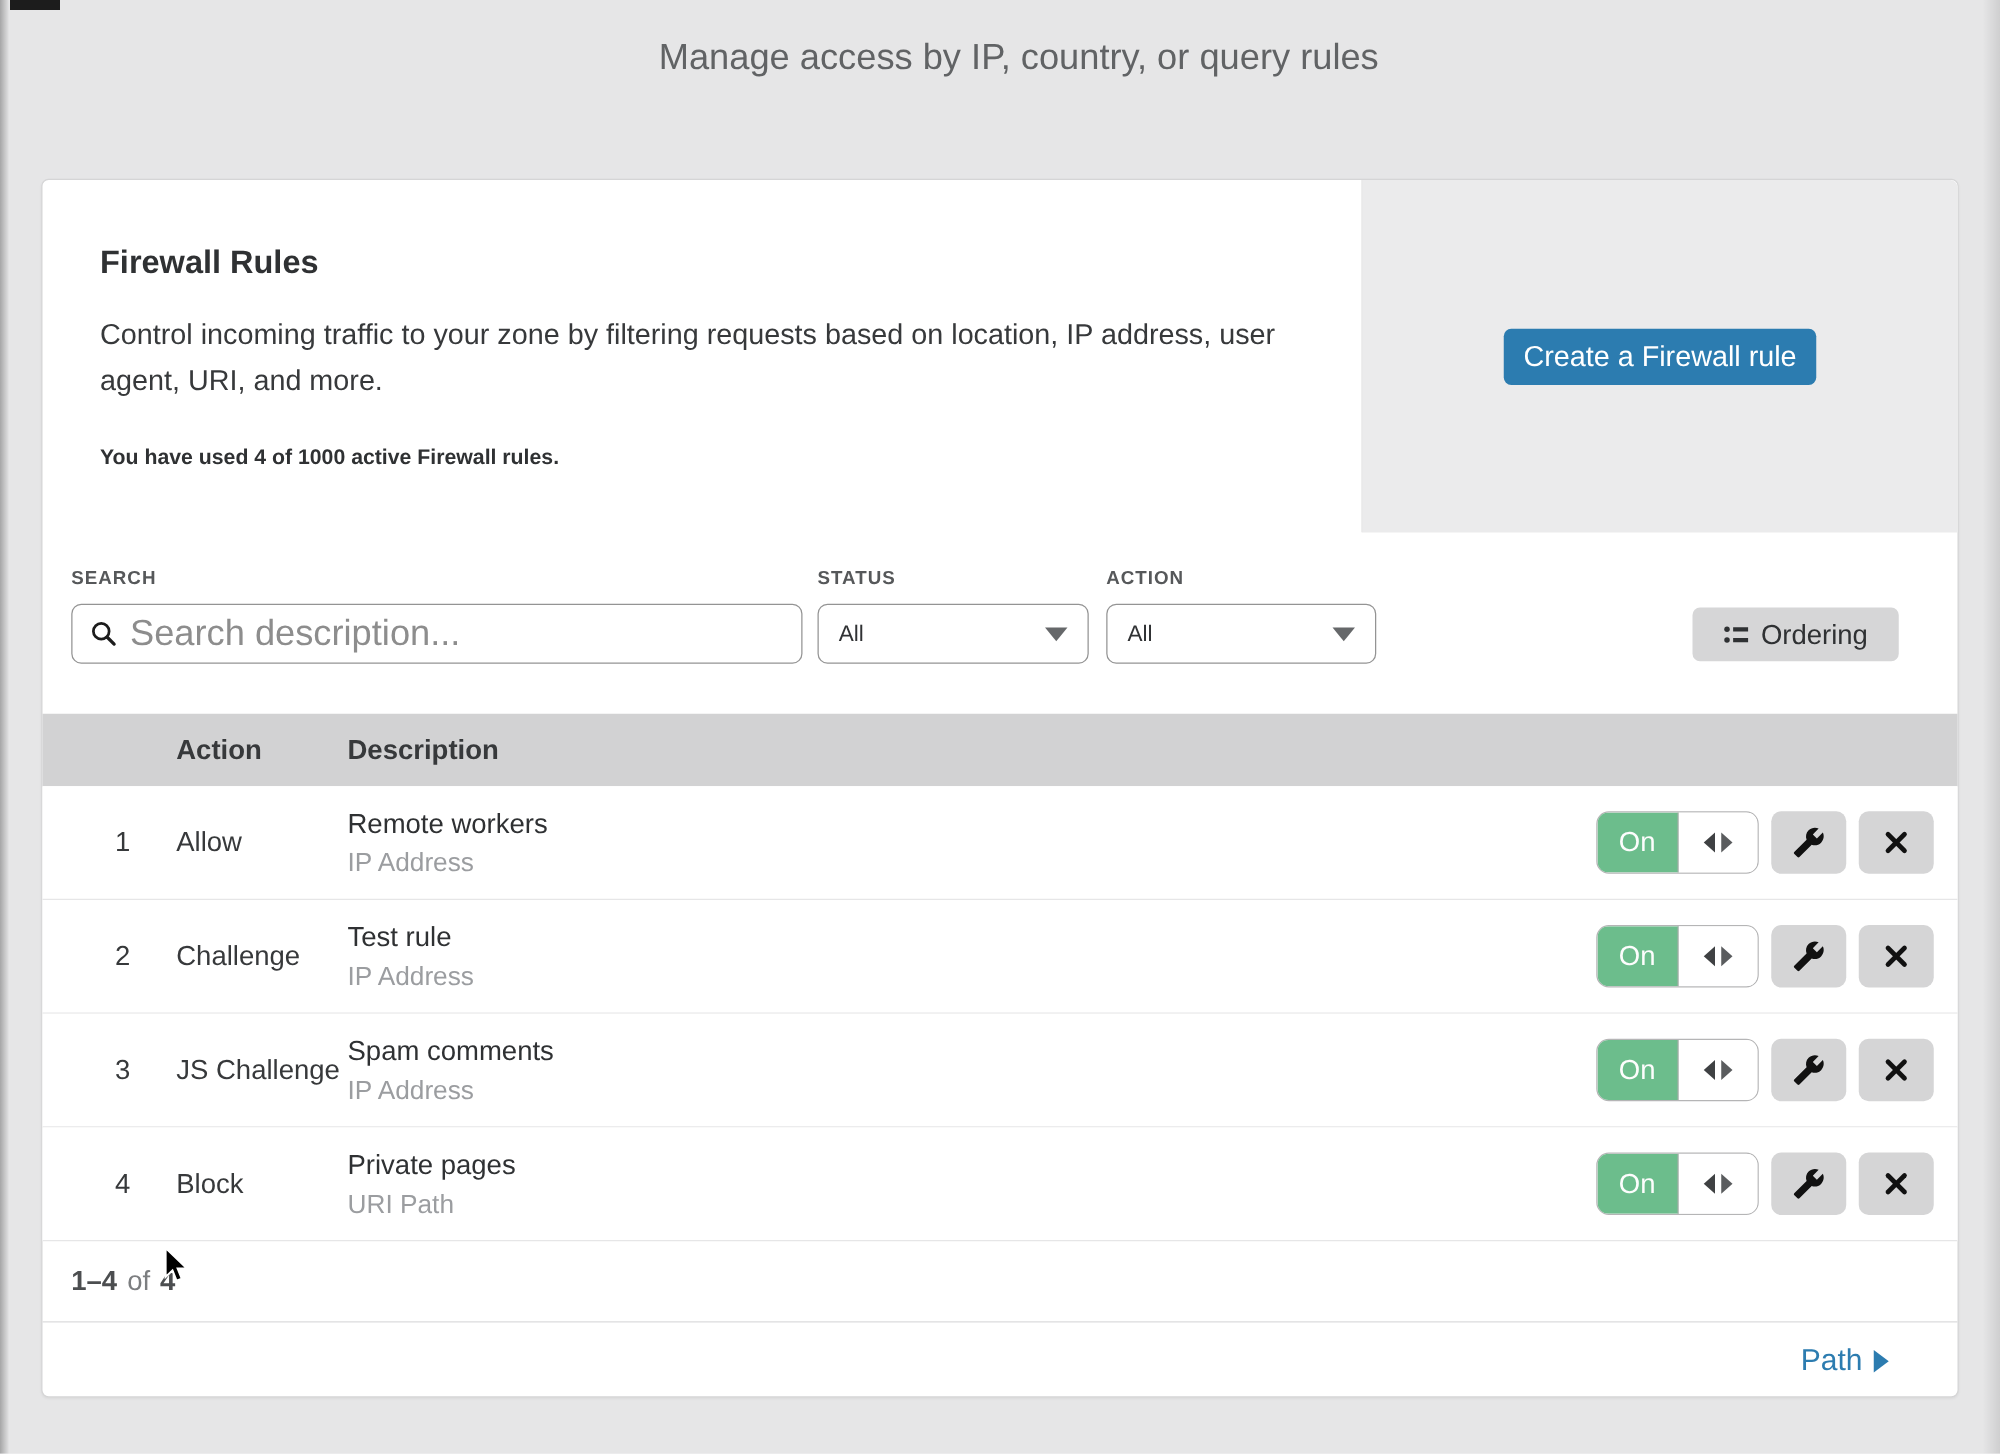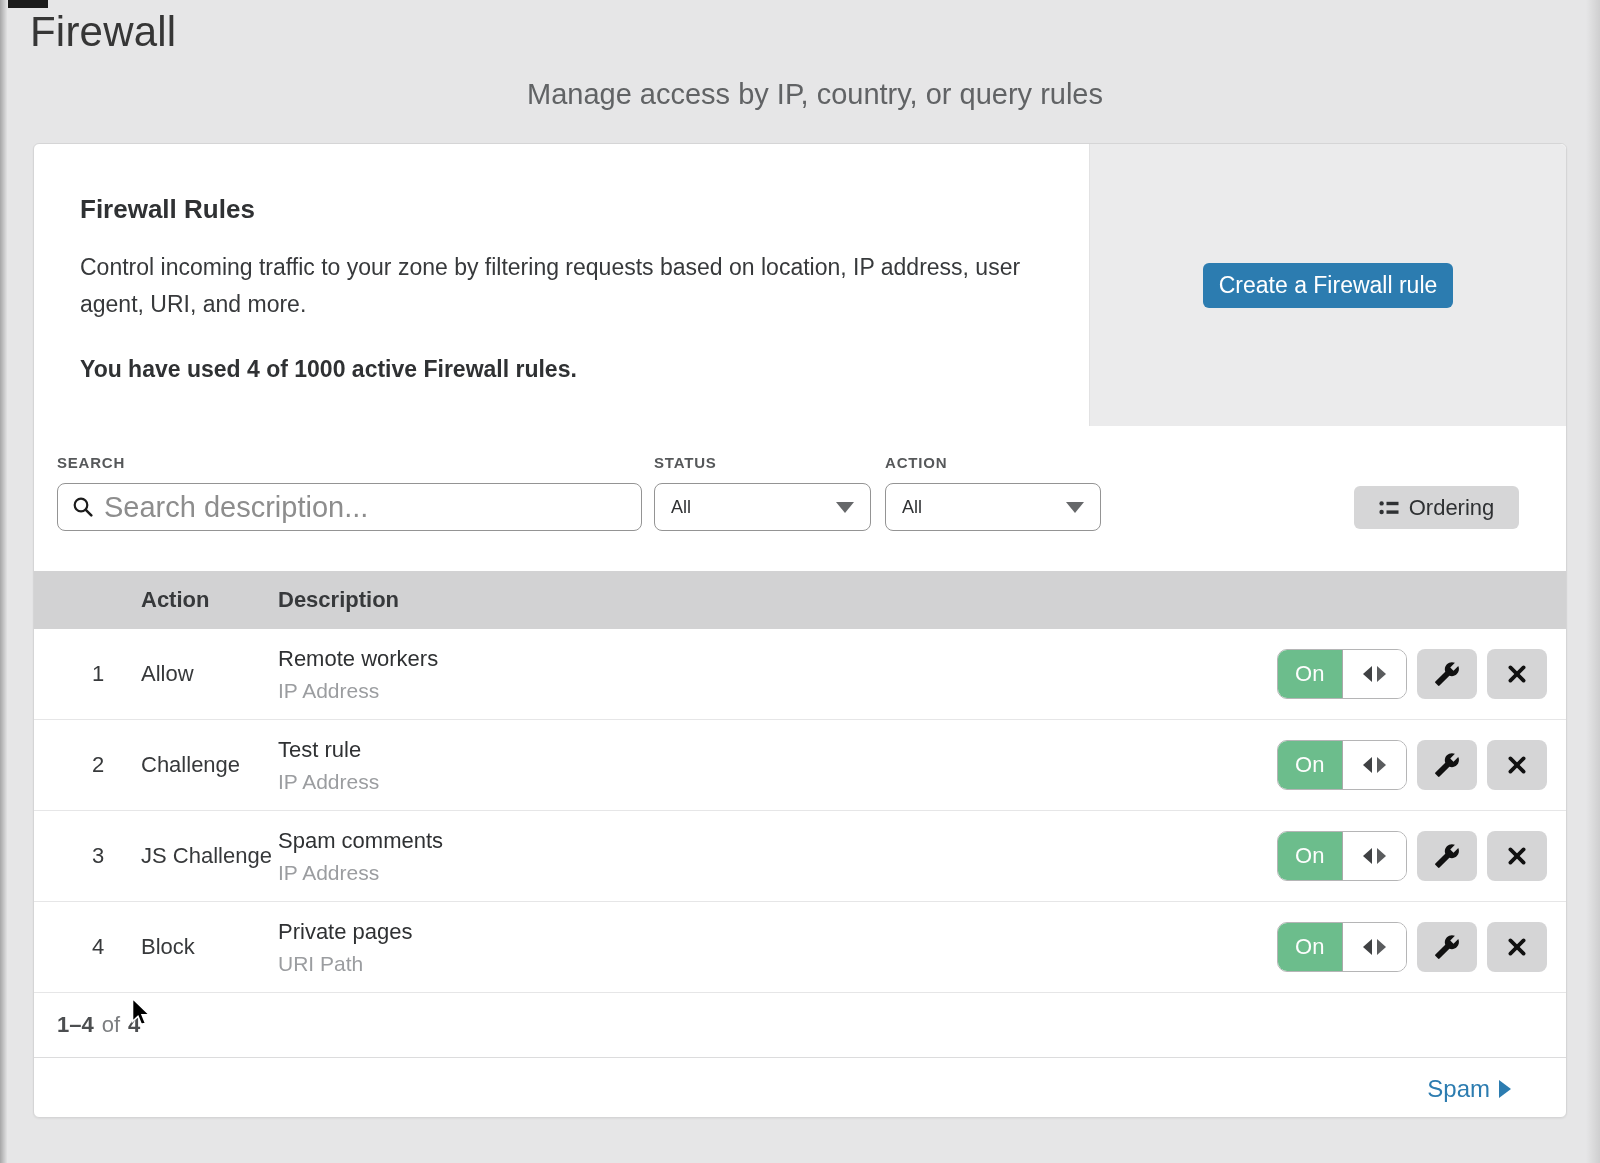--- a/index.html
+++ b/index.html
@@ -26,21 +26,21 @@
     position:absolute; left:33px; top:143px; width:1534px; height:975px;
     background:#ffffff; border:1px solid #d5d5d6; border-radius:6px;
     box-shadow:0 1px 2px rgba(0,0,0,0.05);
   }
 
   
   .hero { display:flex; height:282px; }
   .hero-left { flex:1; padding:50px 40px 0 46px; }
   .hero-heading { font-size:26px; font-weight:700; color:#2f3133; }
   .hero-desc { margin-top:24px; font-size:23px; line-height:37px; color:#37393b; max-width:945px; }
-  .hero-usage { margin-top:33px; font-size:23px; font-weight:700; color:#2f3133; }
+  .hero-usage { margin-top:33px; font-size:17px; font-weight:700; color:#2f3133; }
   .hero-right {
     width:477px; background:#ebebec; border-left:1px solid #e2e2e3;
     border-radius:0 6px 0 0; display:flex; align-items:center; justify-content:center;
   }
   .create-btn {
     background:#2c7cb0; color:#ffffff; border:none; border-radius:6px;
     width:250px; height:45px; font-size:23px; font-weight:400;
     font-family:"Liberation Sans", sans-serif; cursor:pointer;
   }
 
@@ -127,21 +127,20 @@
   .cursor { position:absolute; left:128px; top:997px; width:26px; height:34px; pointer-events:none; }
 </style>
 </head>
 <body>
 
 <div class="edge-left"></div>
 <div class="edge-right"></div>
 <div class="corner-mark"></div>
 
 <div class="page-header">
-  <div class="page-title">Firewall</div>
   <div class="page-subtitle">Manage access by IP, country, or query rules</div>
 </div>
 
 <div class="card">
 
   <div class="hero">
     <div class="hero-left">
       <div class="hero-heading">Firewall Rules</div>
       <div class="hero-desc">Control incoming traffic to your zone by filtering requests based on location, IP address, user agent, URI, and more.</div>
       <div class="hero-usage">You have used 4 of 1000 active Firewall rules.</div>
@@ -308,21 +307,21 @@
   </div>
 
   <div class="pagination">
     <span class="pag-strong">1–4</span>
     <span class="pag-of">of</span>
     <span class="pag-strong">4</span>
   </div>
 
   <div class="help-row">
     <a class="help-link">
-      <span>Spam</span>
+      <span>Path</span>
       <span class="help-arrow"></span>
     </a>
   </div>
 
 </div>
 
 <svg class="cursor" viewBox="0 0 26 34">
   <path d="M4.5 1.5 L4.5 24.5 L10 19.3 L13.3 27.6 L17.4 25.9 L14.1 17.8 L21.6 17.8 Z" fill="#000" stroke="#fff" stroke-width="1.6"></path>
 </svg>
 

